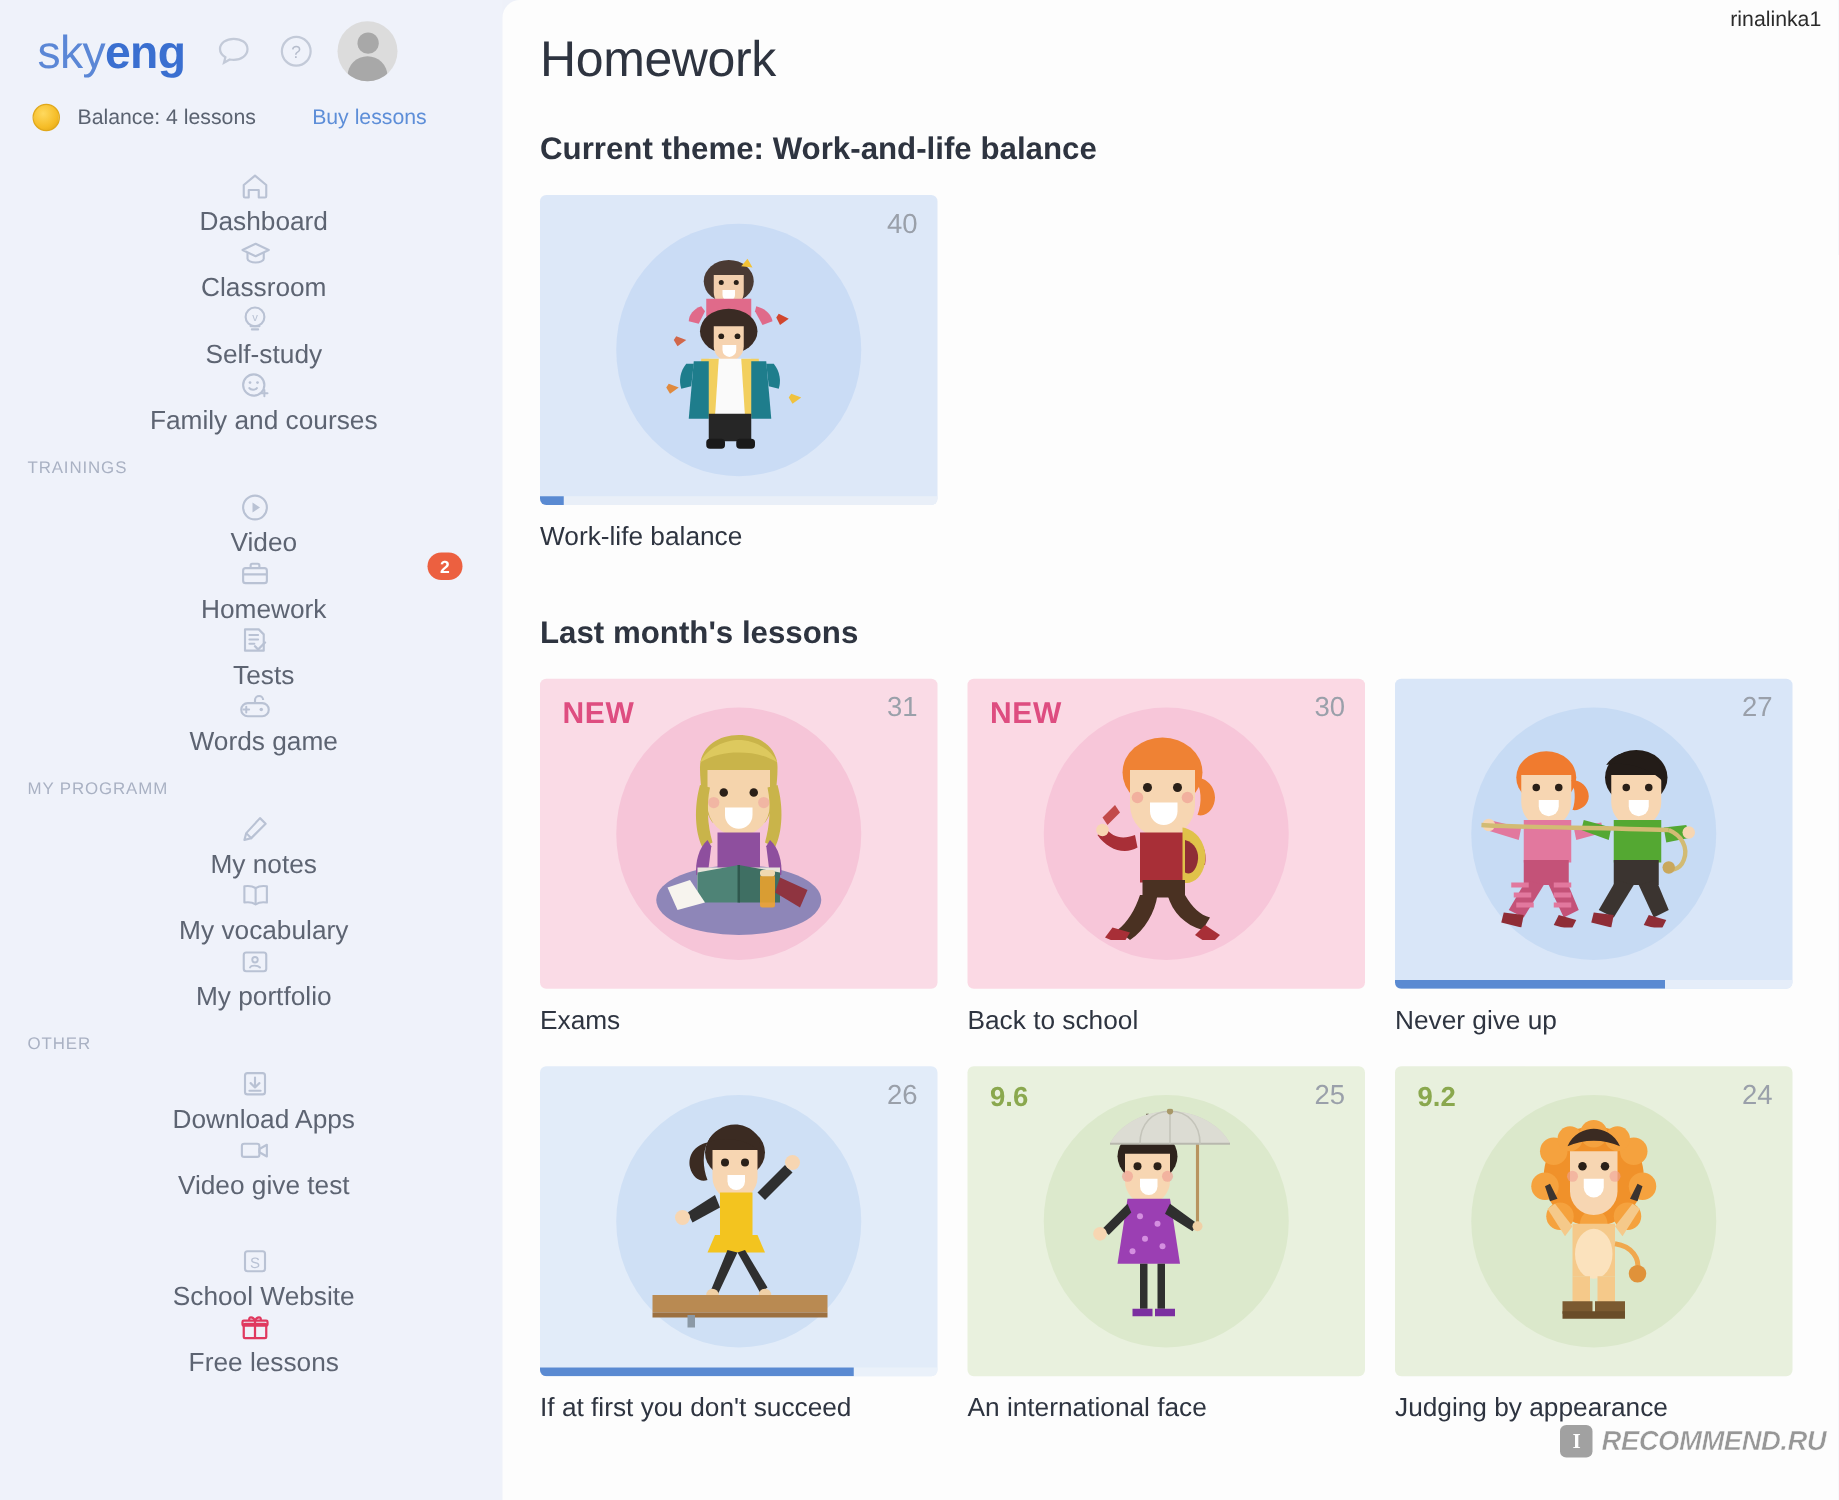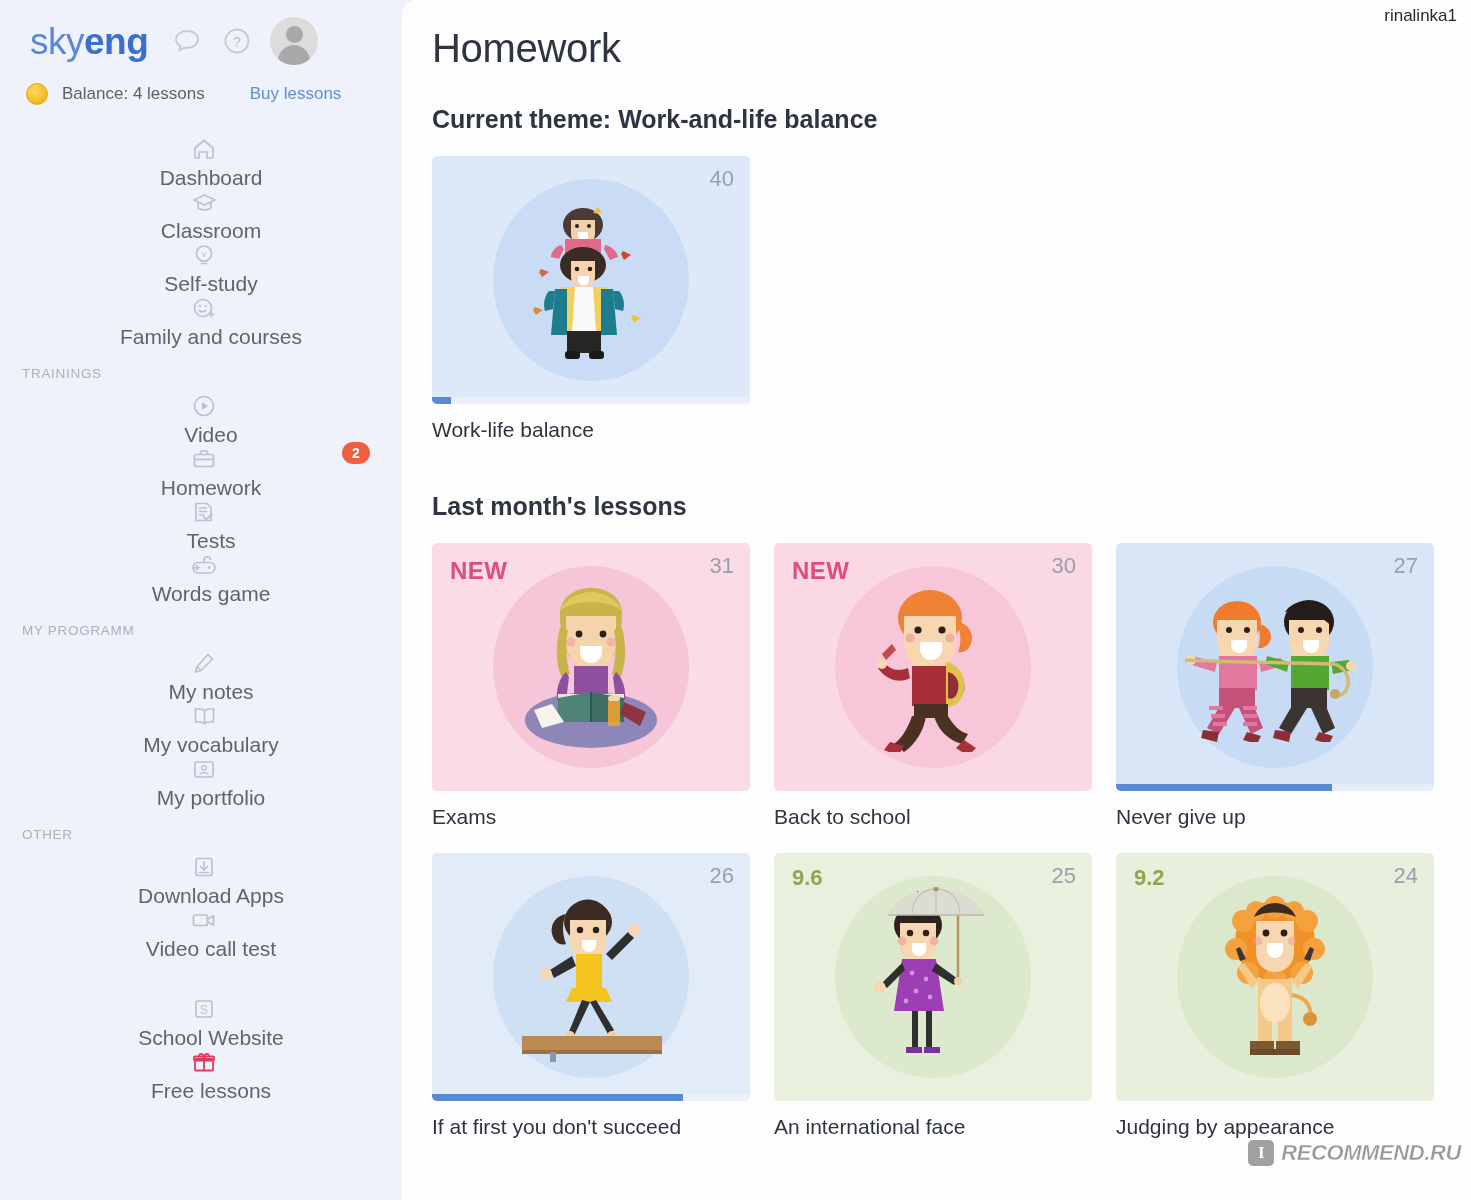--- a/index.html
+++ b/index.html
@@ -327,21 +327,21 @@
         <span class="nav-label">Download Apps</span>
       </div>
 
       <div class="nav-item">
         <span class="nav-icon">
           <svg width="28" height="26" viewBox="0 0 28 26">
               <rect x="3.5" y="8" width="14" height="10.5" rx="1.8" fill="none" stroke="#b9c2d4" stroke-width="1.7"></rect>
               <path d="M17.5 12.2l6-3.4v9.4l-6-3.4z" fill="none" stroke="#b9c2d4" stroke-width="1.7" stroke-linejoin="round"></path>
             </svg>
         </span>
-        <span class="nav-label">Video call test</span>
+        <span class="nav-label">Video give test</span>
       </div>
 
       <div class="nav-gap"></div>
 
       <div class="nav-item">
         <span class="nav-icon">
           <svg width="26" height="26" viewBox="0 0 26 26">
               <rect x="5" y="5" width="16" height="16" rx="2" fill="none" stroke="#b9c2d4" stroke-width="1.7"></rect>
               <text x="13" y="18" font-size="12" fill="#b9c2d4" text-anchor="middle" font-family="Liberation Sans, sans-serif">S</text>
             </svg>

